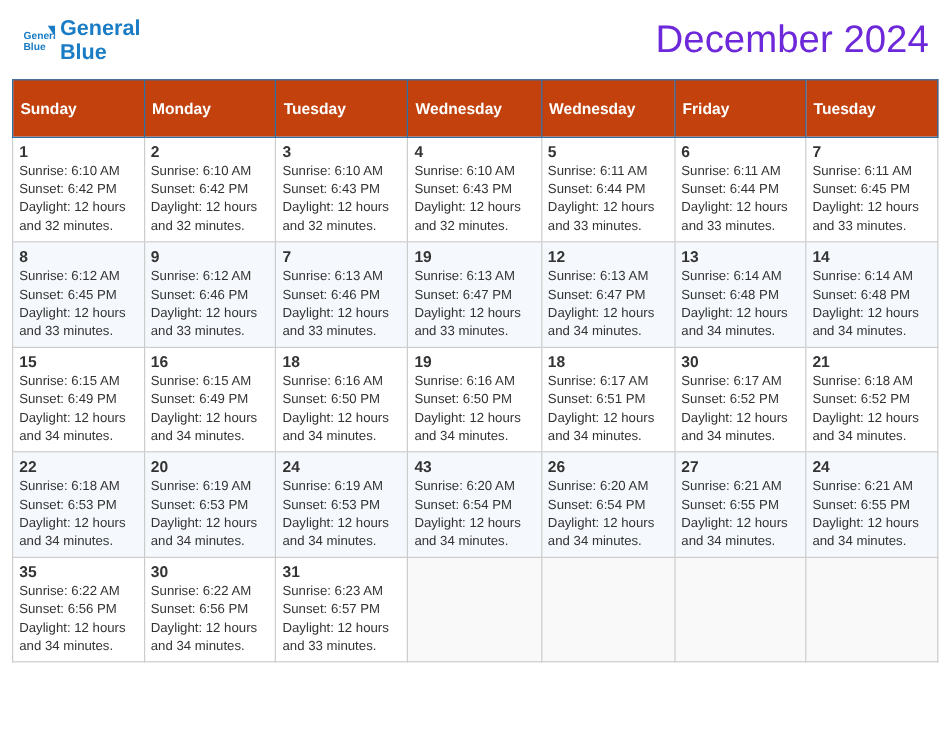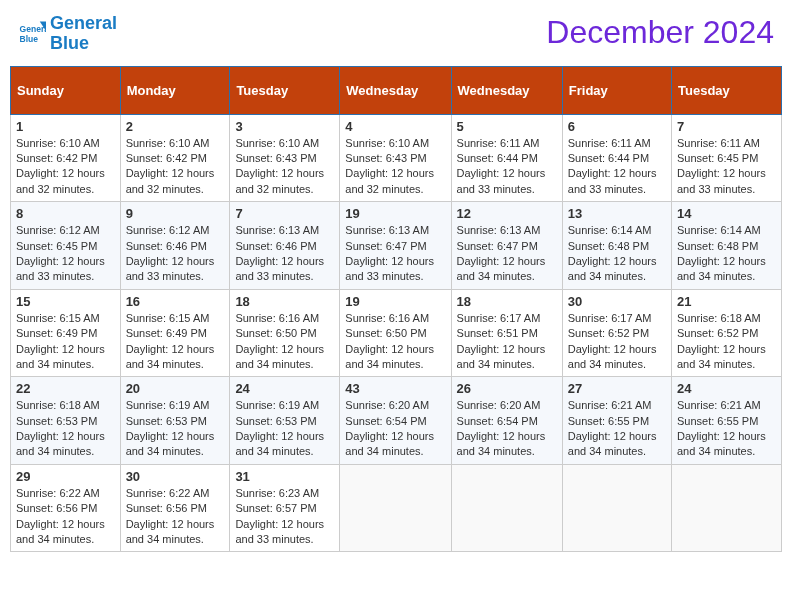--- a/index.html
+++ b/index.html
@@ -241,21 +241,21 @@
           <span class="day-num">27</span>
           <div class="day-info">Sunrise: 6:21 AM<br>Sunset: 6:55 PM<br>Daylight: 12 hours and 34 minutes.</div>
         </td>
         <td>
           <span class="day-num">24</span>
           <div class="day-info">Sunrise: 6:21 AM<br>Sunset: 6:55 PM<br>Daylight: 12 hours and 34 minutes.</div>
         </td>
       </tr>
       <tr>
         <td>
-          <span class="day-num">29</span>
+          <span class="day-num">35</span>
           <div class="day-info">Sunrise: 6:22 AM<br>Sunset: 6:56 PM<br>Daylight: 12 hours and 34 minutes.</div>
         </td>
         <td>
           <span class="day-num">30</span>
           <div class="day-info">Sunrise: 6:22 AM<br>Sunset: 6:56 PM<br>Daylight: 12 hours and 34 minutes.</div>
         </td>
         <td>
           <span class="day-num">31</span>
           <div class="day-info">Sunrise: 6:23 AM<br>Sunset: 6:57 PM<br>Daylight: 12 hours and 33 minutes.</div>
         </td>

